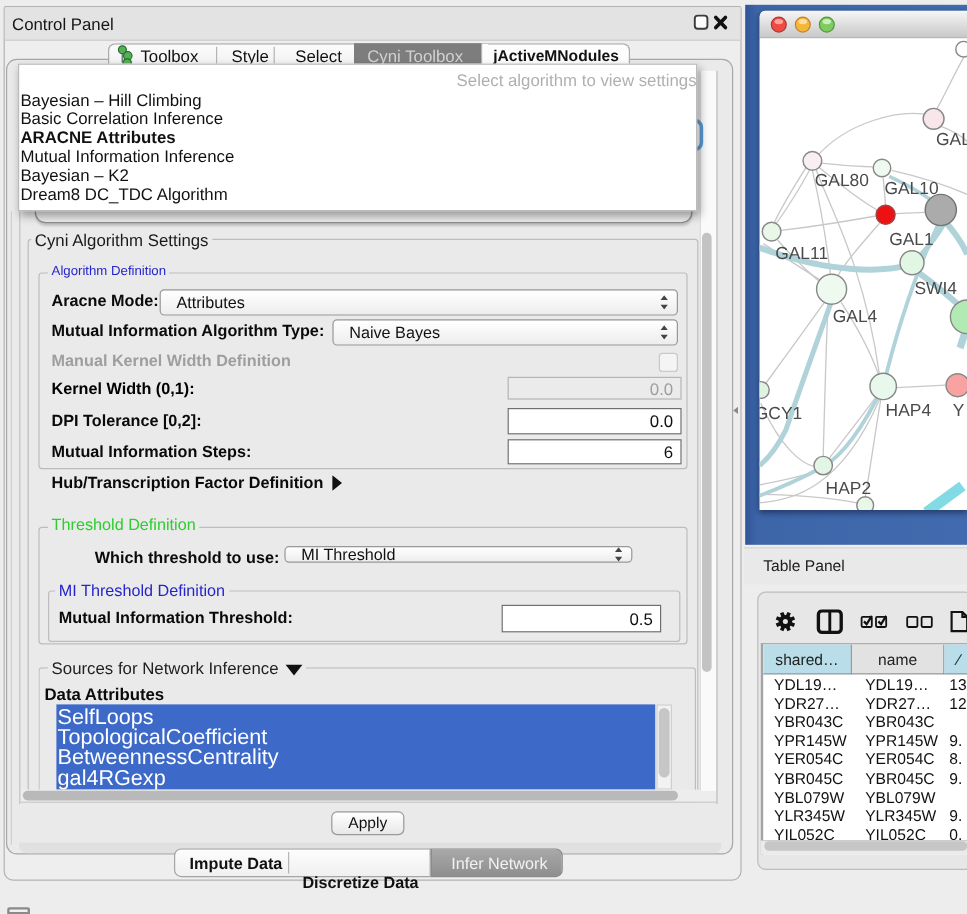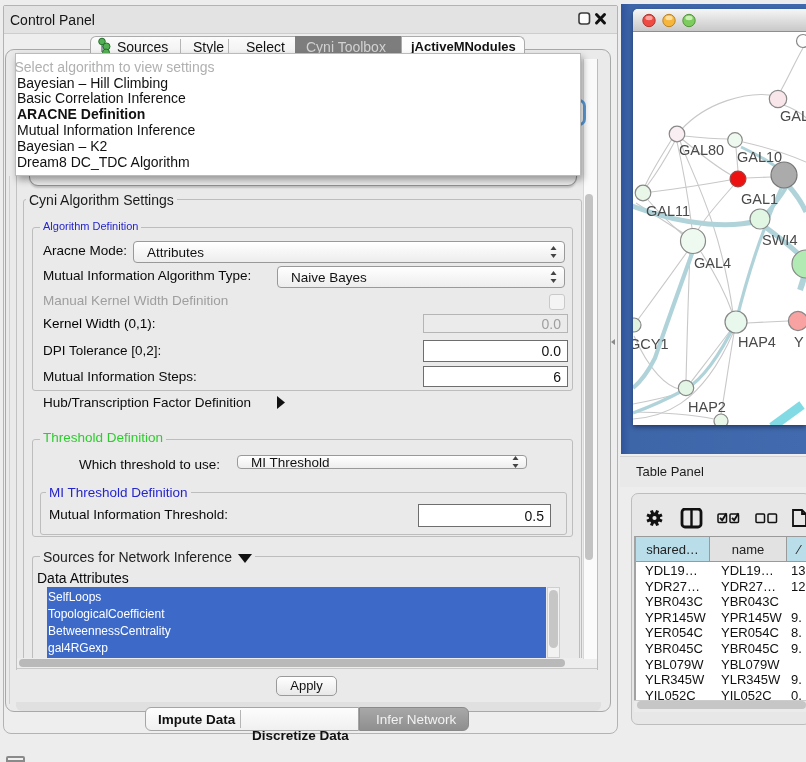--- a/index.html
+++ b/index.html
@@ -8,21 +8,21 @@
 .combo{position:absolute;border:1px solid #999;border-radius:4px;
  background:linear-gradient(#ffffff,#ededed);box-sizing:border-box;
  font-size:13.5px;color:#111;}
 .combo .ct{position:absolute;left:13px;top:50%;transform:translateY(-50%);}
 .carr{position:absolute;right:7px;top:50%;transform:translateY(-50%);width:7px;height:12px;}
 .field{position:absolute;box-sizing:border-box;background:#fff;border:1px solid #6e6e6e;
  font-size:14px;color:#111;text-align:right;}
 .field span{position:absolute;right:6px;top:50%;transform:translateY(-50%);}
 .gbox{position:absolute;border:1px solid #bdbdbd;border-radius:3px;box-sizing:border-box;}
 .gtitle{position:absolute;font-size:13px;background:#eaeaea;padding:0 3px;white-space:nowrap;}
-.lbl{position:absolute;font-size:13.5px;font-weight:normal;color:#0a0a0a;white-space:nowrap;}
+.lbl{position:absolute;font-size:13.5px;font-weight:bold;color:#0a0a0a;white-space:nowrap;}
 </style></head>
 <body>
 
 <div class="a" style="left:3px;top:5px;width:615px;height:729px;background:#eeeeee;border:1px solid #b3b3b3;border-radius:2px 2px 8px 8px;box-sizing:border-box;"></div>
 
 <div class="a" style="left:4px;top:6px;width:613px;height:27px;background:#e3e3e3;border-bottom:1px solid #cdcdcd;"></div>
 <div class="a" style="left:10px;top:12px;font-size:14px;color:#151515;">Control Panel</div>
 
 <svg class="a" style="left:576px;top:11px;" width="32" height="15" viewBox="0 0 32 15">
  <rect x="3" y="2" width="10.5" height="11" rx="2.5" fill="#fdfdfd" stroke="#3c3c3c" stroke-width="1.6"></rect>
@@ -34,21 +34,21 @@
 
 <div class="a" style="left:90px;top:36px;width:312px;height:24px;background:linear-gradient(#fbfbfb,#eeeeee);border:1px solid #ababab;border-bottom:none;border-radius:6px 0 0 0;box-sizing:border-box;"></div>
 <div class="a" style="left:295px;top:36px;width:106px;height:24px;background:#7d7d7d;box-sizing:border-box;"></div>
 <div class="a" style="left:401px;top:36px;width:124px;height:24px;background:#fdfdfd;border:1px solid #ababab;border-bottom:none;border-radius:0 6px 0 0;box-sizing:border-box;"></div>
 <svg class="a" style="left:97px;top:37px;" width="18" height="20" viewBox="0 0 18 20">
  <path d="M5 5 L5 15 M5 9.5 L9 9.5" stroke="#6e7b8a" stroke-width="1.4" fill="none"></path>
  <circle cx="5" cy="4.5" r="3.3" fill="#55b055" stroke="#24702a" stroke-width="1"></circle>
  <circle cx="9.5" cy="9.5" r="3.5" fill="#55b055" stroke="#24702a" stroke-width="1"></circle>
  <circle cx="9" cy="15.5" r="3.5" fill="#55b055" stroke="#24702a" stroke-width="1"></circle>
 </svg>
-<div class="a" style="left:117px;top:39px;font-size:14px;color:#111;">Sources</div>
+<div class="a" style="left:117px;top:39px;font-size:14px;color:#111;">Toolbox</div>
 <div class="a" style="left:180px;top:39px;width:1px;height:16px;background:#b5b5b5;"></div>
 <div class="a" style="left:193px;top:39px;font-size:14px;color:#111;">Style</div>
 <div class="a" style="left:228px;top:39px;width:1px;height:16px;background:#b5b5b5;"></div>
 <div class="a" style="left:246px;top:39px;font-size:14px;color:#111;">Select</div>
 <div class="a" style="left:306px;top:39px;font-size:14px;color:#d2d2d2;">Cyni Toolbox</div>
 <div class="a" style="left:411px;top:39px;font-size:13px;font-weight:bold;color:#111;">jActiveMNodules</div>
 
 <div class="a" style="left:29px;top:150px;width:548px;height:36px;border:1.5px solid #8e8e8e;border-radius:9px;box-sizing:border-box;background:#eaeaea;box-shadow:0 3px 2px -1px rgba(0,0,0,0.18);"></div>
 <div class="a" style="left:570px;top:99px;width:16px;height:27px;border:3px solid #5b9bd8;border-radius:7px;background:#fff;box-sizing:border-box;z-index:3;"></div>
 
@@ -113,44 +113,44 @@
 
 <div class="lbl" style="left:49px;top:507px;">Mutual Information Threshold:</div>
 <div class="field" style="left:418px;top:504px;width:133px;height:23px;">
     <span>0.5</span>
   </div>
 
 <div class="gbox" style="left:32px;top:556px;width:548px;height:112px;border-bottom:none;"></div>
 <div class="gtitle" style="left:40px;top:549px;color:#222;font-weight:normal;font-size:14px;">Sources for Network Inference <span style="display:inline-block;width:0;height:0;border-left:7px solid transparent;border-right:7px solid transparent;border-top:9px solid #111;vertical-align:middle;margin-left:2px;"></span></div>
 <div class="lbl" style="left:37px;top:570px;font-size:14px;">Data Attributes</div>
 
-<div class="a" style="left:47px;top:587px;width:499px;height:71px;background:#3d69c9;color:#fff;font-size:12px;">
+<div class="a" style="left:47px;top:587px;width:499px;height:71px;background:#3d69c9;color:#fff;font-size:18px;">
  <div style="padding:1.5px 0 0 1px;line-height:17.3px;">SelfLoops<br>TopologicalCoefficient<br>BetweennessCentrality<br>gal4RGexp</div>
 </div>
 <div class="a" style="left:547px;top:587px;width:13px;height:71px;background:#f2f2f2;border:1px solid #cfcfcf;box-sizing:border-box;"></div>
 <div class="a" style="left:549px;top:590px;width:9px;height:58px;background:#c6c6c6;border-radius:5px;"></div>
 
 <div class="a" style="left:17px;top:658px;width:580px;height:10px;background:#ededed;border-bottom:1px solid #c9c9c9;"></div>
 <div class="a" style="left:19px;top:659px;width:546px;height:8px;background:#b9b9b9;border-radius:4px;"></div>
 
 <div class="a" style="left:276px;top:676px;width:61px;height:20px;background:linear-gradient(#ffffff,#e8e8e8);border:1px solid #9a9a9a;border-radius:5px;box-sizing:border-box;text-align:center;font-size:13px;color:#111;line-height:18px;">Apply</div>
 
 <div class="a" style="left:16px;top:702px;width:585px;height:9px;background:#e0e0e0;border-radius:0 0 6px 6px;"></div>
 
 <div class="a" style="left:145px;top:707px;width:214px;height:24px;background:linear-gradient(#fdfdfd,#f0f0f0);border:1px solid #a5a5a5;border-radius:6px 0 0 6px;box-sizing:border-box;"></div>
 <div class="a" style="left:359px;top:707px;width:110px;height:24px;background:linear-gradient(#a8a8a8,#8f8f8f);border:1px solid #8a8a8a;border-radius:0 6px 6px 0;box-sizing:border-box;"></div>
 <div class="a" style="left:158px;top:712px;font-size:13.5px;font-weight:bold;color:#111;">Impute Data</div>
 <div class="a" style="left:240px;top:710px;width:1px;height:18px;background:#b5b5b5;"></div>
 <div class="a" style="left:252px;top:728px;font-size:13.5px;font-weight:bold;color:#111;">Discretize Data</div>
 <div class="a" style="left:376px;top:712px;font-size:13.5px;color:#f2f2f2;">Infer Network</div>
 
 <div class="a" style="left:14.5px;top:53px;width:566px;height:123px;background:#fff;border:1px solid #bbb;box-sizing:border-box;box-shadow:2px 4px 7px rgba(0,0,0,0.35);z-index:4;"></div>
-<div class="a" style="left:14.5px;top:59px;width:566px;text-align:left;font-size:14px;color:#b0b0b0;z-index:5;">Select algorithm to view settings</div>
+<div class="a" style="left:14.5px;top:59px;width:566px;text-align:right;font-size:14px;color:#b0b0b0;z-index:5;">Select algorithm to view settings</div>
 <div class="a" style="left:17px;top:75.5px;font-size:14px;color:#111;line-height:15.9px;z-index:5;">
-Bayesian – Hill Climbing<br>Basic Correlation Inference<br><span class="b">ARACNE Definition</span><br>Mutual Information Inference<br>Bayesian – K2<br>Dream8 DC_TDC Algorithm</div>
+Bayesian – Hill Climbing<br>Basic Correlation Inference<br><span class="b">ARACNE Attributes</span><br>Mutual Information Inference<br>Bayesian – K2<br>Dream8 DC_TDC Algorithm</div>
 
 <div class="a" style="left:16px;top:176px;width:1px;height:494px;background:#c2c2c2;"></div>
 
 <div class="a" style="left:583px;top:59px;width:14px;height:600px;background:#fafafa;border-left:1px solid #d8d8d8;box-sizing:border-box;"></div>
 <div class="a" style="left:597px;top:59px;width:1px;height:611px;background:#bdbdbd;"></div>
 <div class="a" style="left:585px;top:194px;width:8px;height:366px;background:#c3c3c3;border-radius:4.5px;"></div>
 
 <svg class="a" style="left:610px;top:338px;" width="6" height="8" viewBox="0 0 6 8">
     <path d="M5 1 L1 4 L5 7 Z" fill="#8a8a8a"></path>
   </svg>

